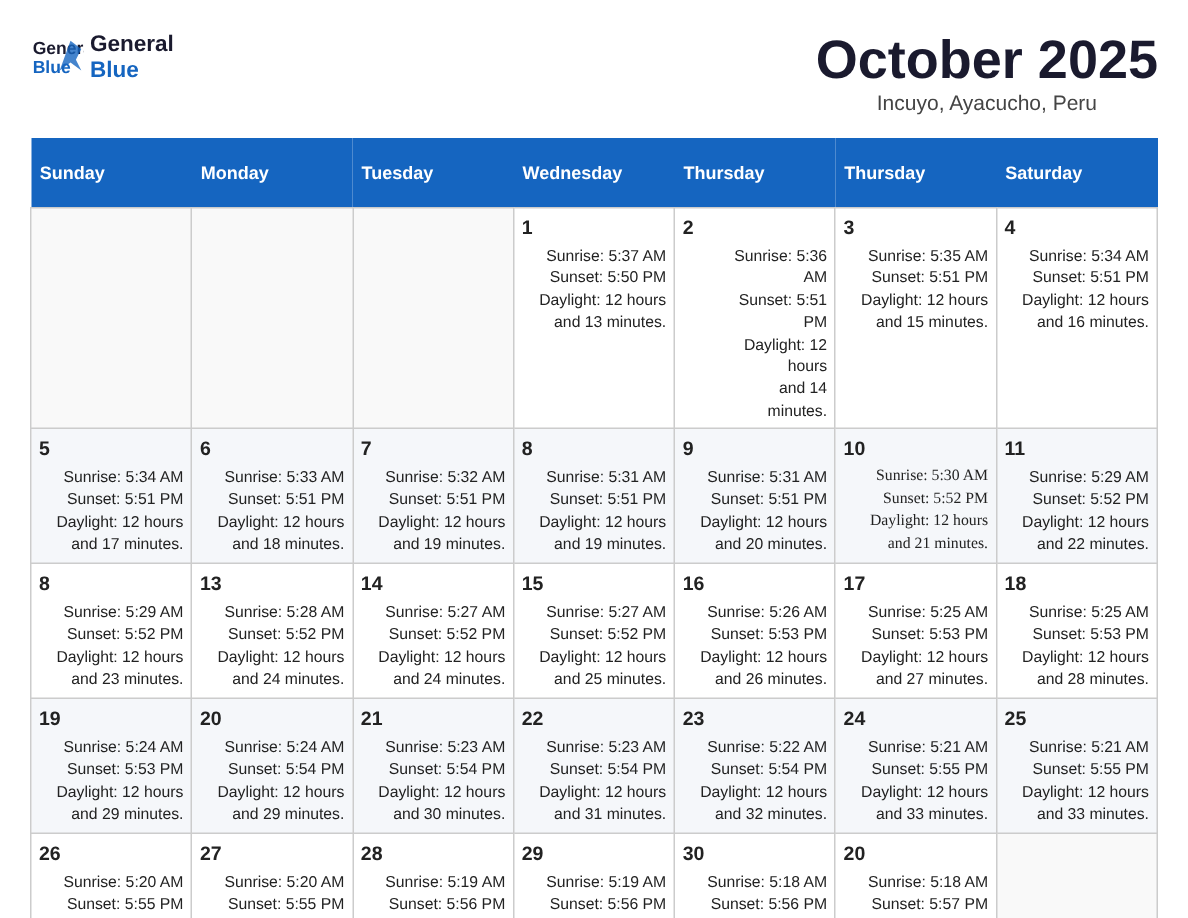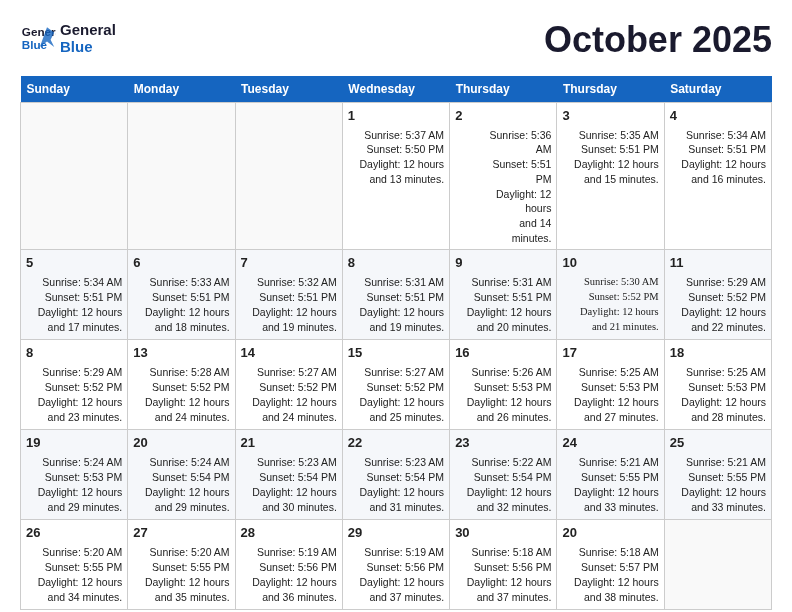--- a/index.html
+++ b/index.html
@@ -40,21 +40,21 @@
     }
     table {
       width: 100%;
       border-collapse: collapse;
       font-size: 11px;
     }
     thead th {
       background-color: #1565c0;
       color: #fff;
       text-align: left;
-      padding: 6px 6px;
+      padding: 16px 6px;
       font-size: 12px;
       font-weight: bold;
     }
     tbody tr {
       vertical-align: top;
     }
     tbody td {
       border: 1px solid #ccc;
       padding: 4px 5px;
       height: 90px;
@@ -93,20 +93,21 @@
       <text x="2" y="32" font-size="13" font-weight="bold" fill="#1565c0" font-family="Arial">Blue</text>
       <polygon points="30,8 38,14 34,22 38,30 30,24 22,30" fill="#1565c0" opacity="0.8"></polygon>
     </svg>
     <div>
       <div style="font-size:15px;font-weight:bold;color:#1a1a2e;">General</div>
       <div style="font-size:15px;font-weight:bold;color:#1565c0;">Blue</div>
     </div>
   </div>
   <div class="title-block">
     <div class="month-title">October 2025</div>
+    <div class="location">Incuyo, Ayacucho, Peru</div>
   </div>
 </div>
 
 <table>
   <thead>
     <tr>
     <th>Sunday</th>
         <th>Monday</th>
         <th>Tuesday</th>
         <th>Wednesday</th>

